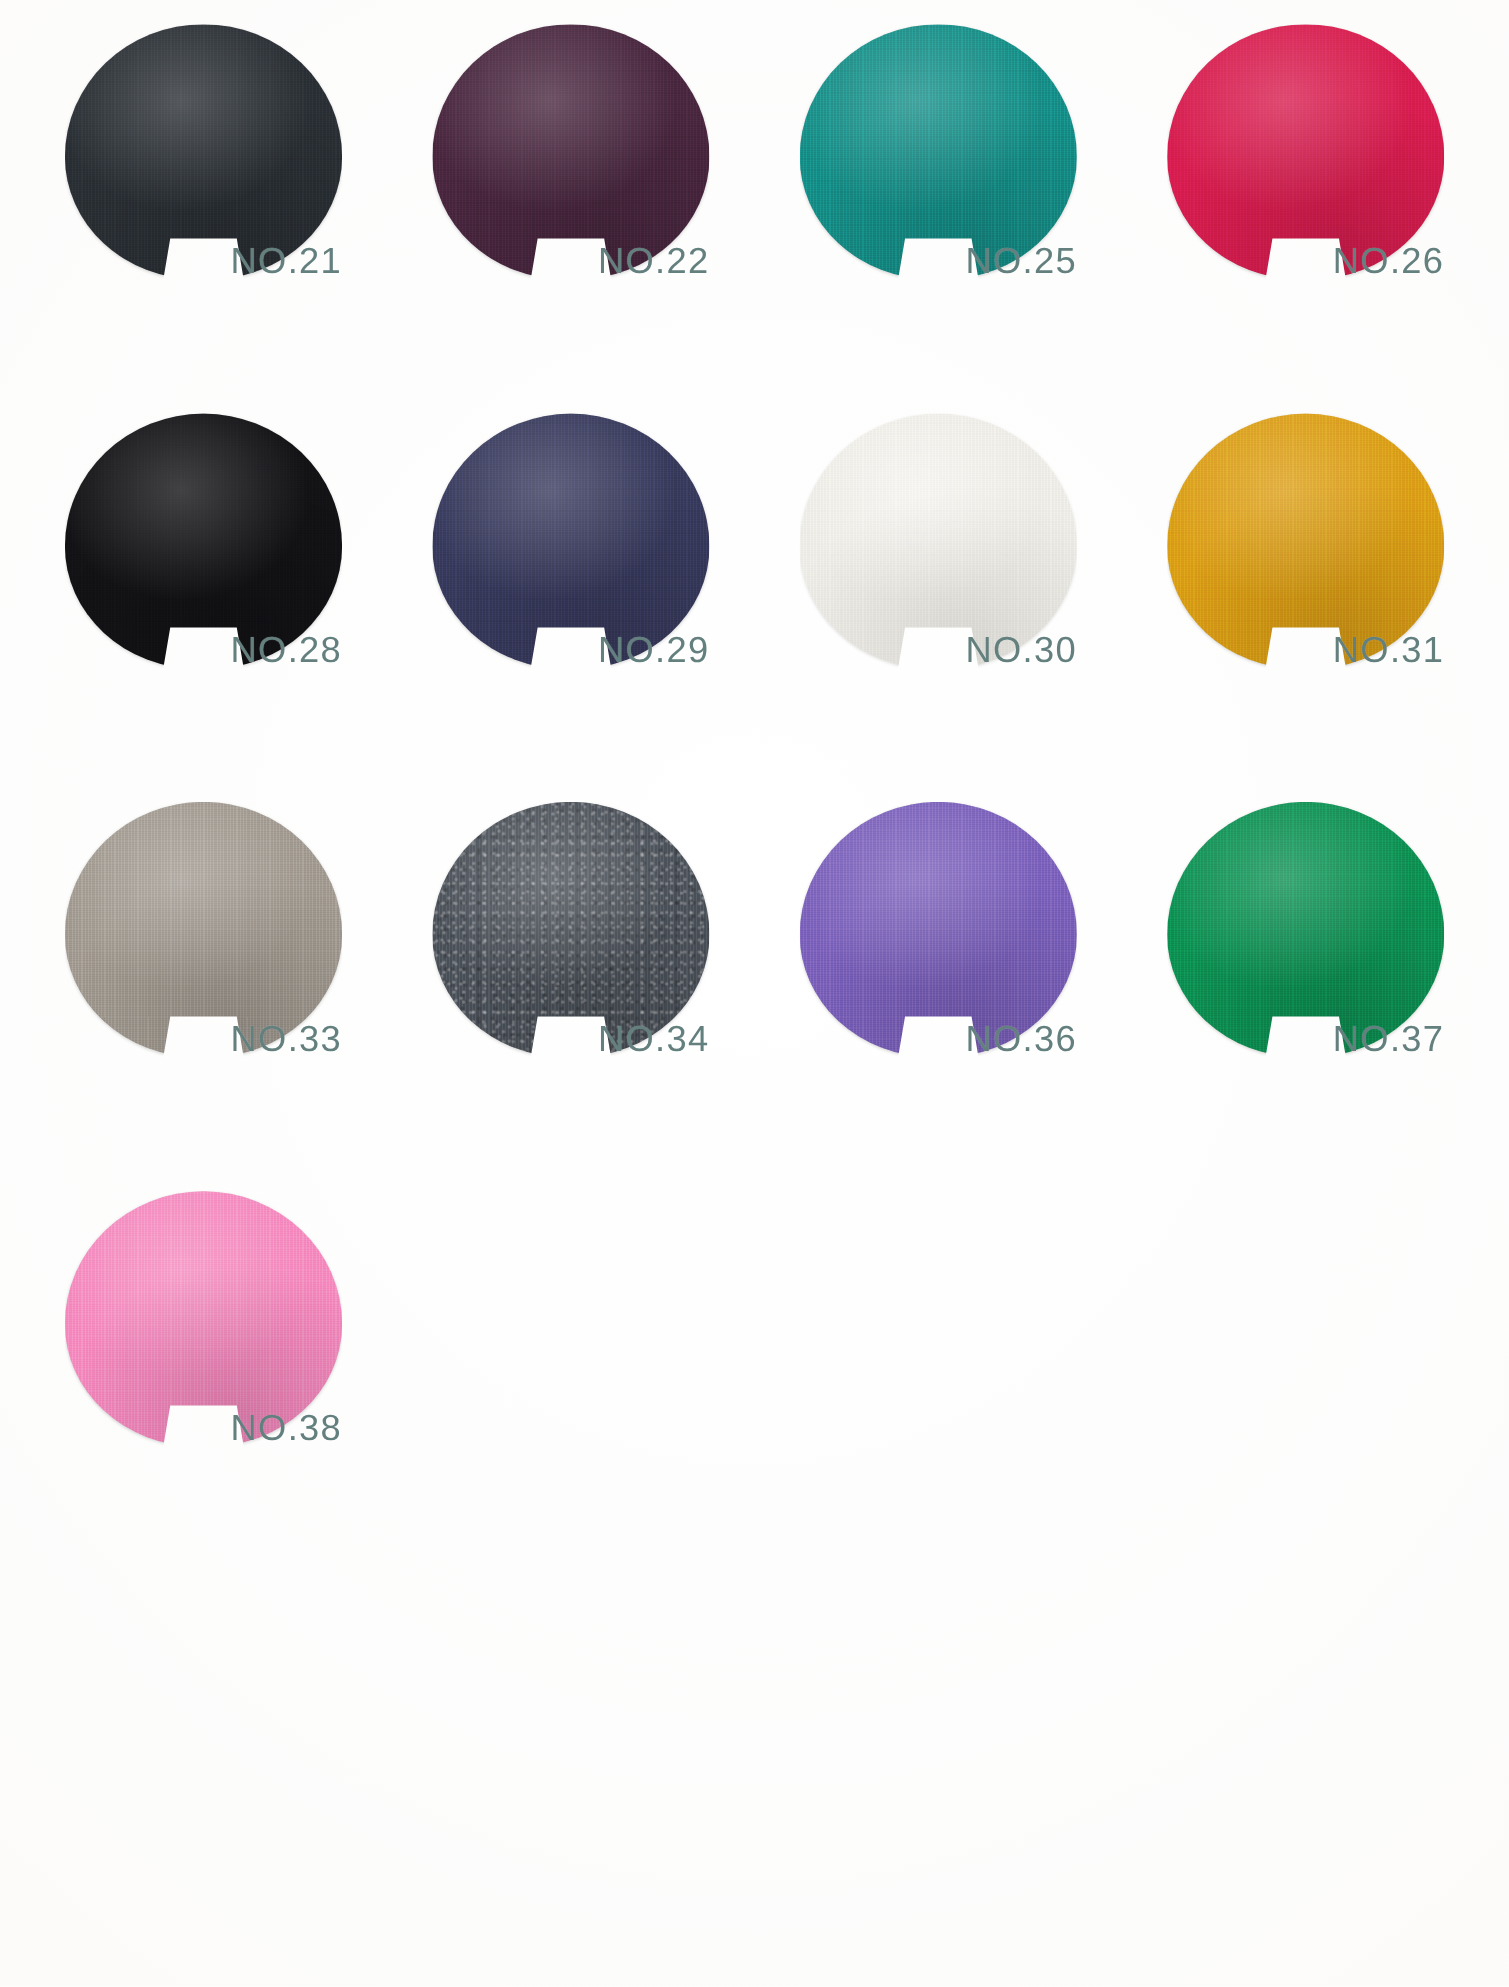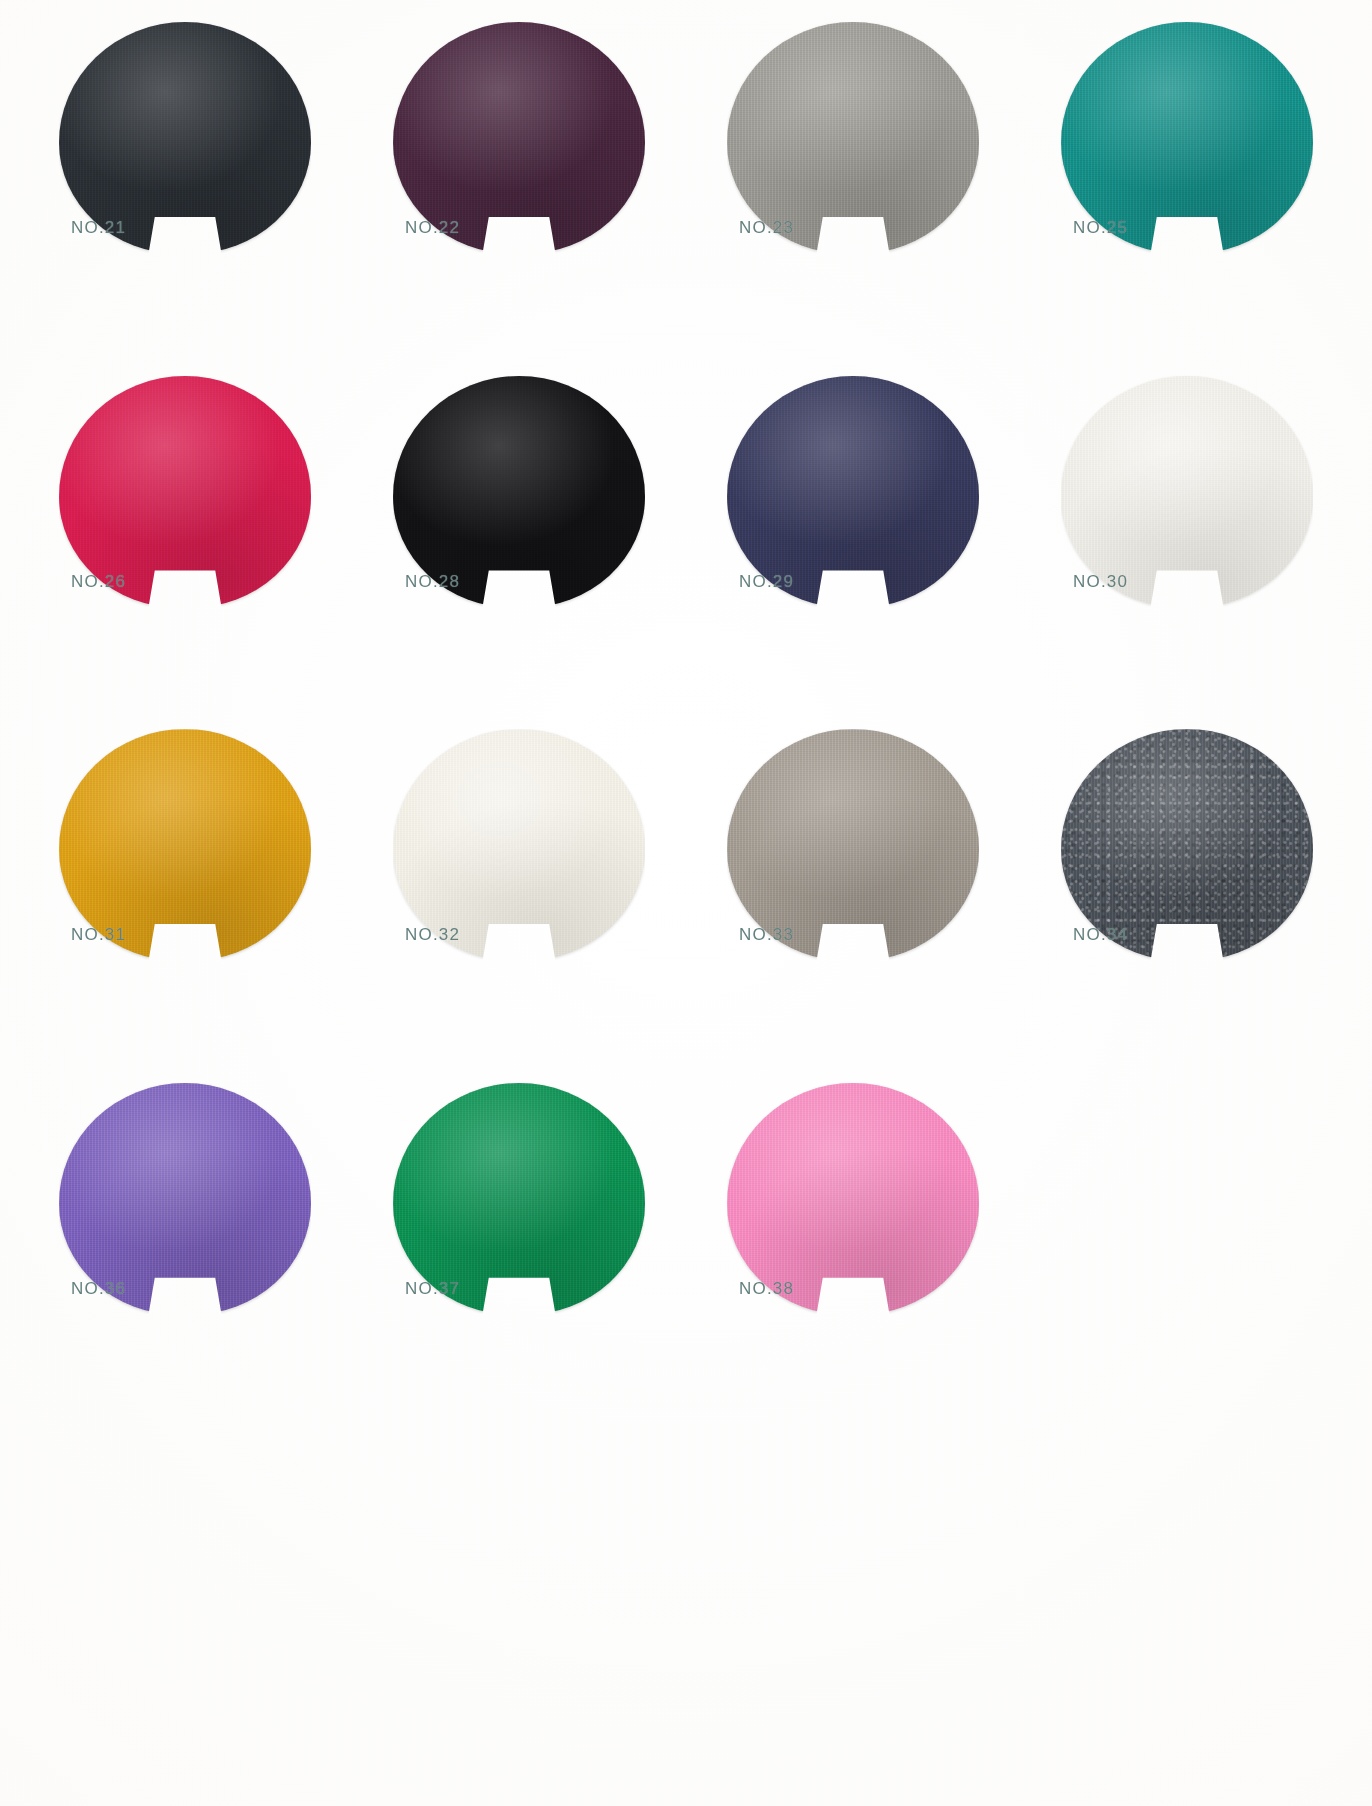--- a/index.html
+++ b/index.html
@@ -127,26 +127,26 @@
   }
   .disc.light::after {
     background:
       radial-gradient(ellipse 75% 70% at 42% 30%, rgba(255,255,255,0.45), rgba(255,255,255,0) 62%),
       radial-gradient(ellipse 95% 85% at 60% 90%, rgba(0,0,0,0.09), rgba(0,0,0,0) 70%);
   }
 
   
   .label {
     position: absolute;
-    left: 12px;
+    left: 0;
     width: 252px;
     top: 196px;
-    text-align: left;
+    text-align: right;
     font-family: "Liberation Sans", sans-serif;
-    font-size: 17px;
+    font-size: 33px;
     font-weight: 400;
     letter-spacing: 1.2px;
     color: #63807f;
     white-space: nowrap;
     z-index: 3;
     text-shadow: 0 0 1px rgba(255,255,255,0.35);
   }
 </style>
 </head>
 <body>
@@ -160,26 +160,20 @@
         </div>
       </div>
       <div class="cell">
         <div class="swatch-wrap">
           <div class="disc" style="background: rgb(74, 40, 64);"></div>
           <div class="label">NO.22</div>
         </div>
       </div>
       <div class="cell">
         <div class="swatch-wrap">
-          <div class="disc" style="background: rgb(157, 155, 149);"></div>
-          <div class="label">NO.23</div>
-        </div>
-      </div>
-      <div class="cell">
-        <div class="swatch-wrap">
           <div class="disc" style="background: rgb(23, 144, 137);"></div>
           <div class="label">NO.25</div>
         </div>
       </div>
       <div class="cell">
         <div class="swatch-wrap">
           <div class="disc" style="background: rgb(216, 30, 80);"></div>
           <div class="label">NO.26</div>
         </div>
       </div>
@@ -202,26 +196,20 @@
         </div>
       </div>
       <div class="cell">
         <div class="swatch-wrap">
           <div class="disc" style="background: rgb(220, 160, 23);"></div>
           <div class="label">NO.31</div>
         </div>
       </div>
       <div class="cell">
         <div class="swatch-wrap">
-          <div class="disc light" style="background: rgb(246, 243, 234);"></div>
-          <div class="label">NO.32</div>
-        </div>
-      </div>
-      <div class="cell">
-        <div class="swatch-wrap">
           <div class="disc" style="background: rgb(163, 156, 147);"></div>
           <div class="label">NO.33</div>
         </div>
       </div>
       <div class="cell">
         <div class="swatch-wrap">
           <div class="disc heather" style="background: rgb(78, 84, 92);"></div>
           <div class="label">NO.34</div>
         </div>
       </div>

